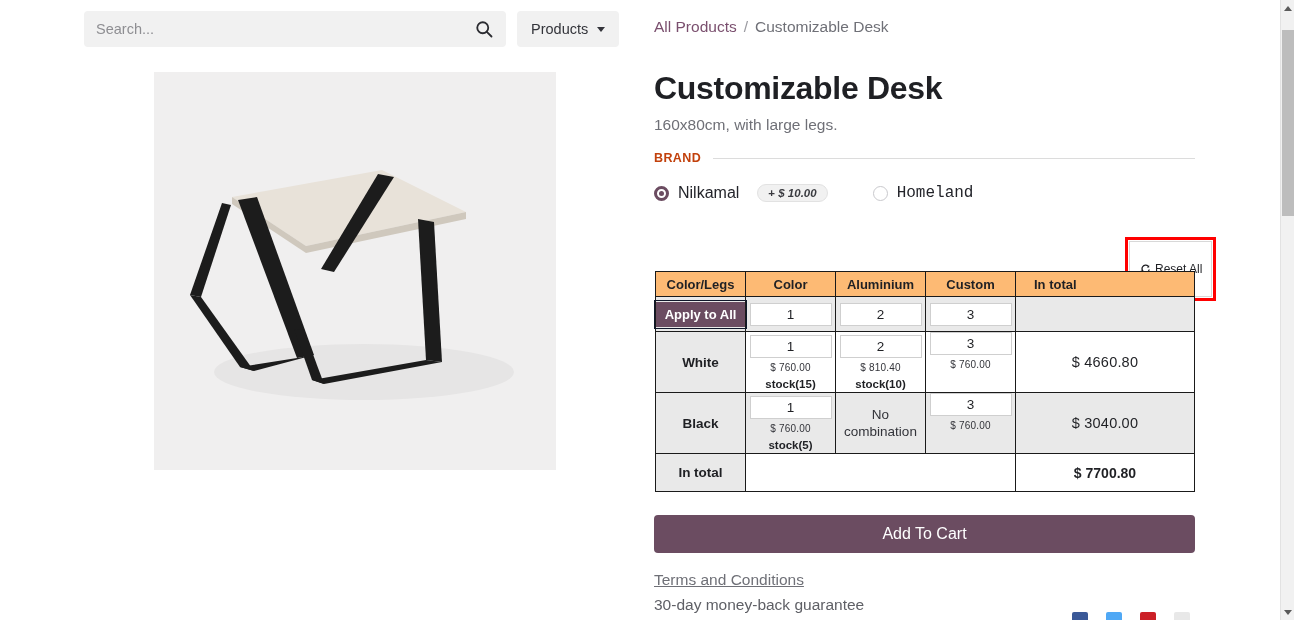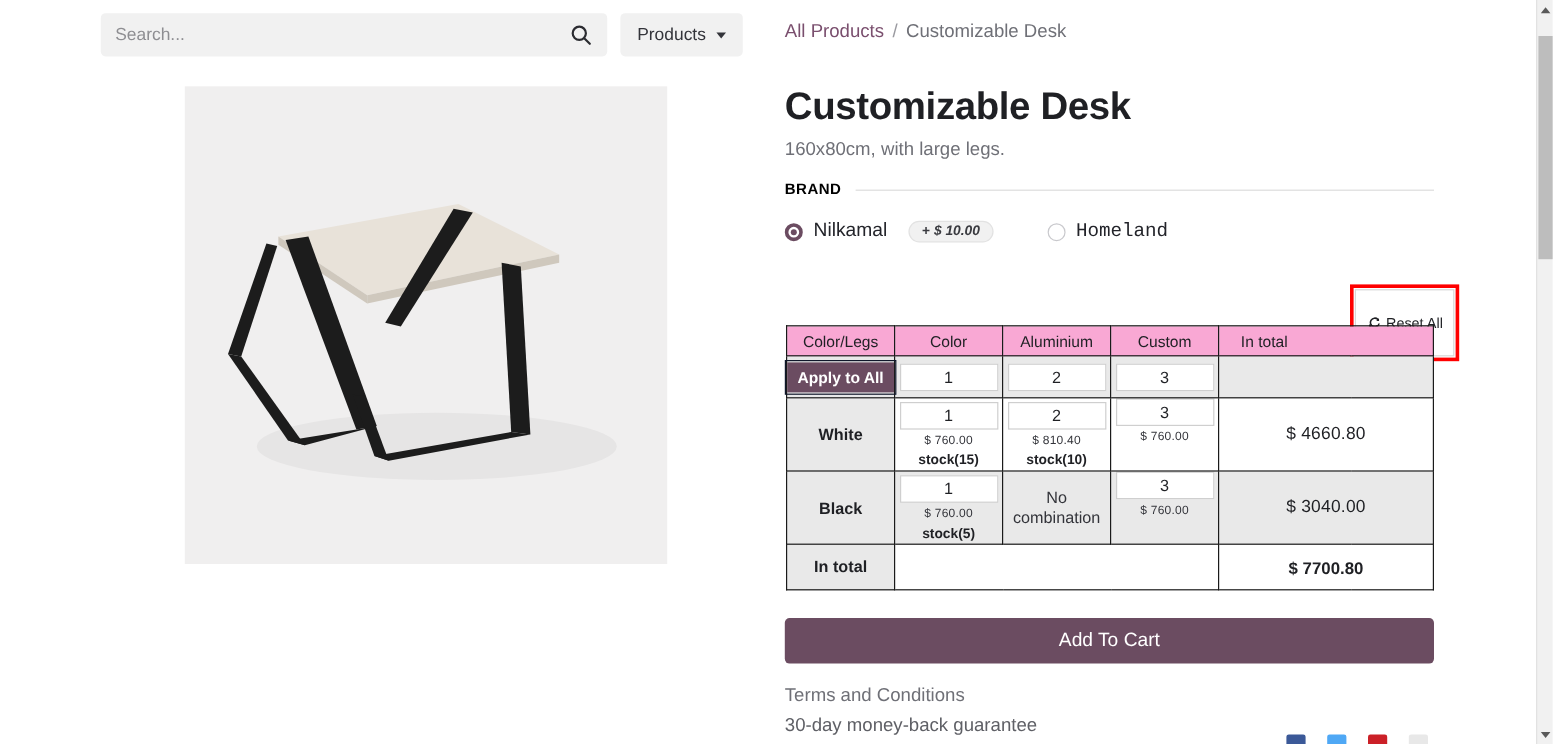--- a/index.html
+++ b/index.html
@@ -69,21 +69,21 @@
   .product-title {
     font-size: 32px; font-weight: bold; color: #1f2024; letter-spacing: -0.3px;
     line-height: 44px;
   }
   .product-subtitle { font-size: 15.5px; color: #6f7077; margin-top: 6px; }
 
   .attr-legend {
     display: flex; align-items: center; gap: 12px; margin-top: 17px;
   }
   .attr-legend .lbl {
-    font-size: 12.5px; font-weight: bold; color: #000000; letter-spacing: .4px;
+    font-size: 12.5px; font-weight: bold; color: #c2410c; letter-spacing: .4px;
   }
   .attr-legend .rule { flex: 1; height: 1px; background: #dcdcdc; }
 
   .radio-row { display: flex; align-items: center; margin-top: 19px; }
   .radio-opt { display: flex; align-items: center; gap: 9px; cursor: pointer; }
   .radio {
     width: 15px; height: 15px; border-radius: 50%;
     border: 1.6px solid #c9c9cd; background: #fff; flex: none;
     display: flex; align-items: center; justify-content: center;
   }
@@ -116,21 +116,21 @@
   
   .matrix {
     position: absolute; left: 655px; top: 271px; width: 539px;
     border-collapse: collapse; border: 1px solid #1a1a1a;
     table-layout: fixed;
   }
   .matrix th, .matrix td {
     border: 1px solid #1a1a1a; padding: 0; vertical-align: middle;
   }
   .matrix thead th {
-    background: #f9a8d4; font-size: 13px; font-weight: normal; color: #1f2024;
+    background: #fdba74; font-size: 13px; font-weight: bold; color: #1f2024;
     height: 25px; text-align: center;
   }
   .matrix thead th.total-head { text-align: left; padding-left: 18px; }
 
   .col-color { width: 90px; }
   .col-var   { width: 90px; }
   .col-total { width: 110px; }
   .col-pad   { width: 69px; }
 
   .cell-color {
@@ -172,21 +172,21 @@
   .spacer-under { height: 22px; }
 
   
   .add-cart {
     position: absolute; left: 654px; top: 515px; width: 541px; height: 38px;
     background: #6b4c61; color: #fff; border: none; border-radius: 4px;
     font-size: 16px; cursor: pointer; font-family: "Liberation Sans", sans-serif;
   }
   .terms {
     position: absolute; left: 654px; top: 571px;
-    font-size: 15.5px; color: #6f7077; cursor: pointer;
+    font-size: 15.5px; color: #6f7077; text-decoration: underline; cursor: pointer;
   }
   .guarantee {
     position: absolute; left: 654px; top: 596px;
     font-size: 15.5px; color: #5f6066;
   }
   .social { position: absolute; left: 1072px; top: 612px; display: flex; gap: 18px; }
   .social span { display: block; width: 16px; height: 16px; border-radius: 2px; }
 
   
   .scrollbar {

